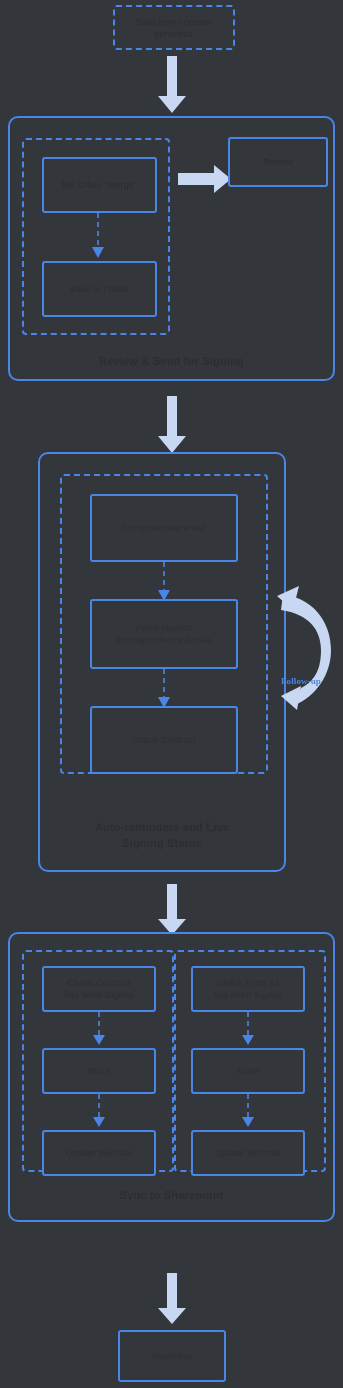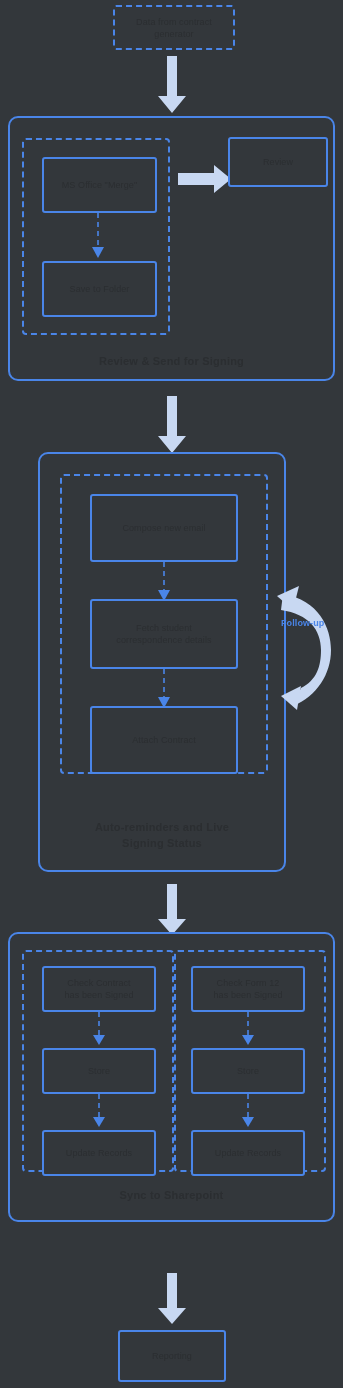--- a/index.html
+++ b/index.html
@@ -182,21 +182,21 @@
     <path d="M8 10
              C 44 16, 56 44, 56 66
              C 56 90, 42 112, 18 122
              L 26 104
              C 42 96, 46 82, 46 66
              C 46 46, 34 30, 6 26 Z" fill="#c8d8f2"></path>
     <path d="M2 12 L24 2 L18 26 Z" fill="#c8d8f2"></path>
     <path d="M22 126 L6 112 L26 102 Z" fill="#c8d8f2"></path>
   </svg>
 </div>
-<div class="loop-label" style="left:281px; top:618px;">Follow-up</div>
+<div class="loop-label" style="left:281px; top:676px;font-family:Liberation Serif, serif;">Follow-up</div>
 
 <div class="block-arrow" style="left:157px; top:884px;">
   <svg width="30" height="52" viewBox="0 0 30 52">
     <path d="M10 0 H20 V35 H29 L15 51 L1 35 H10 Z" fill="#c8d8f2"></path>
   </svg>
 </div>
 
 <div class="cluster" style="left:8px; top:932px; width:327px; height:290px;">
 
   <div class="subcluster" style="left:12px; top:16px; width:152px; height:222px;"></div>

